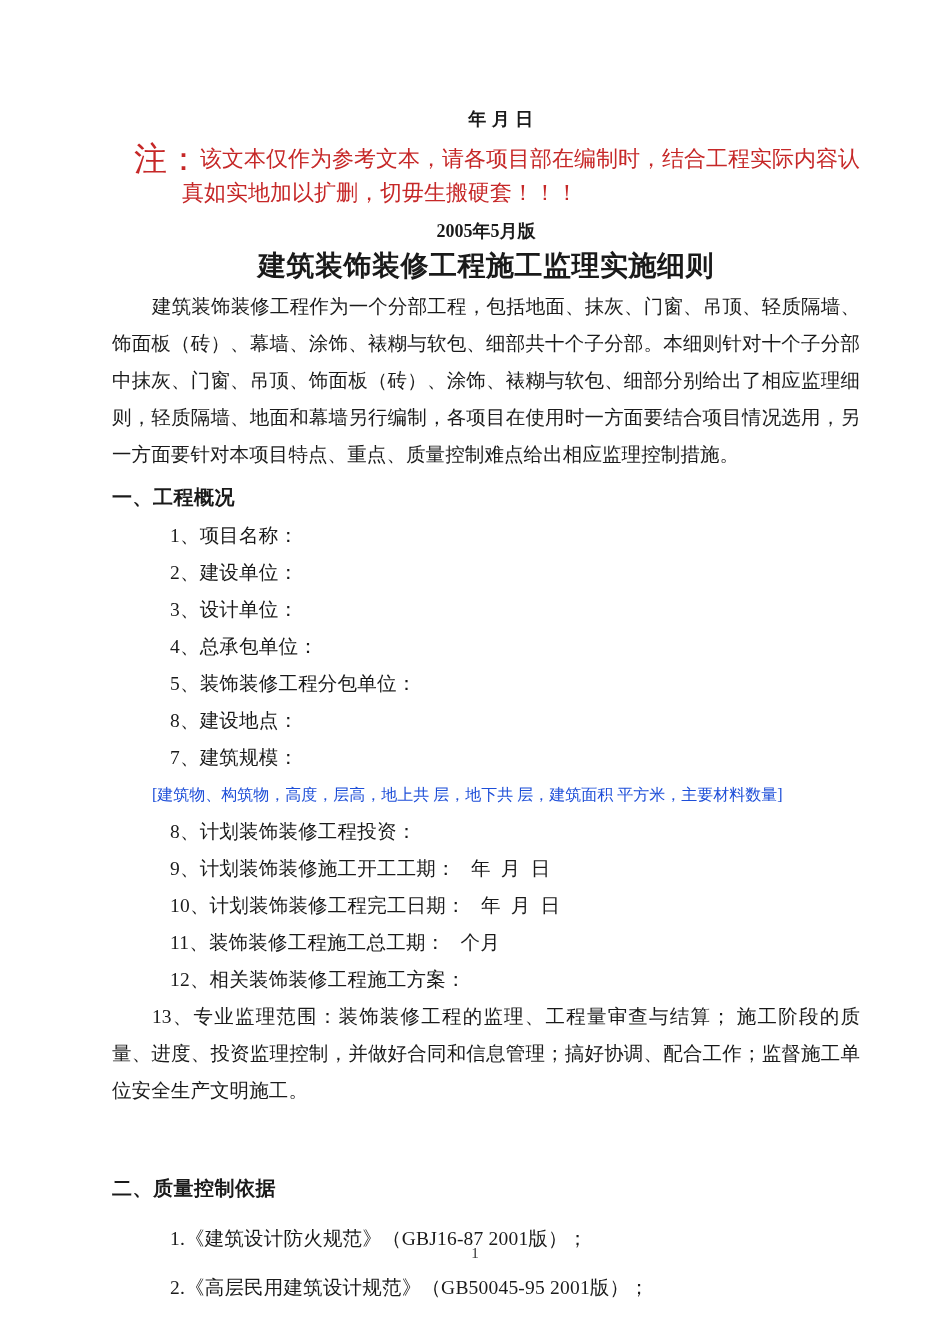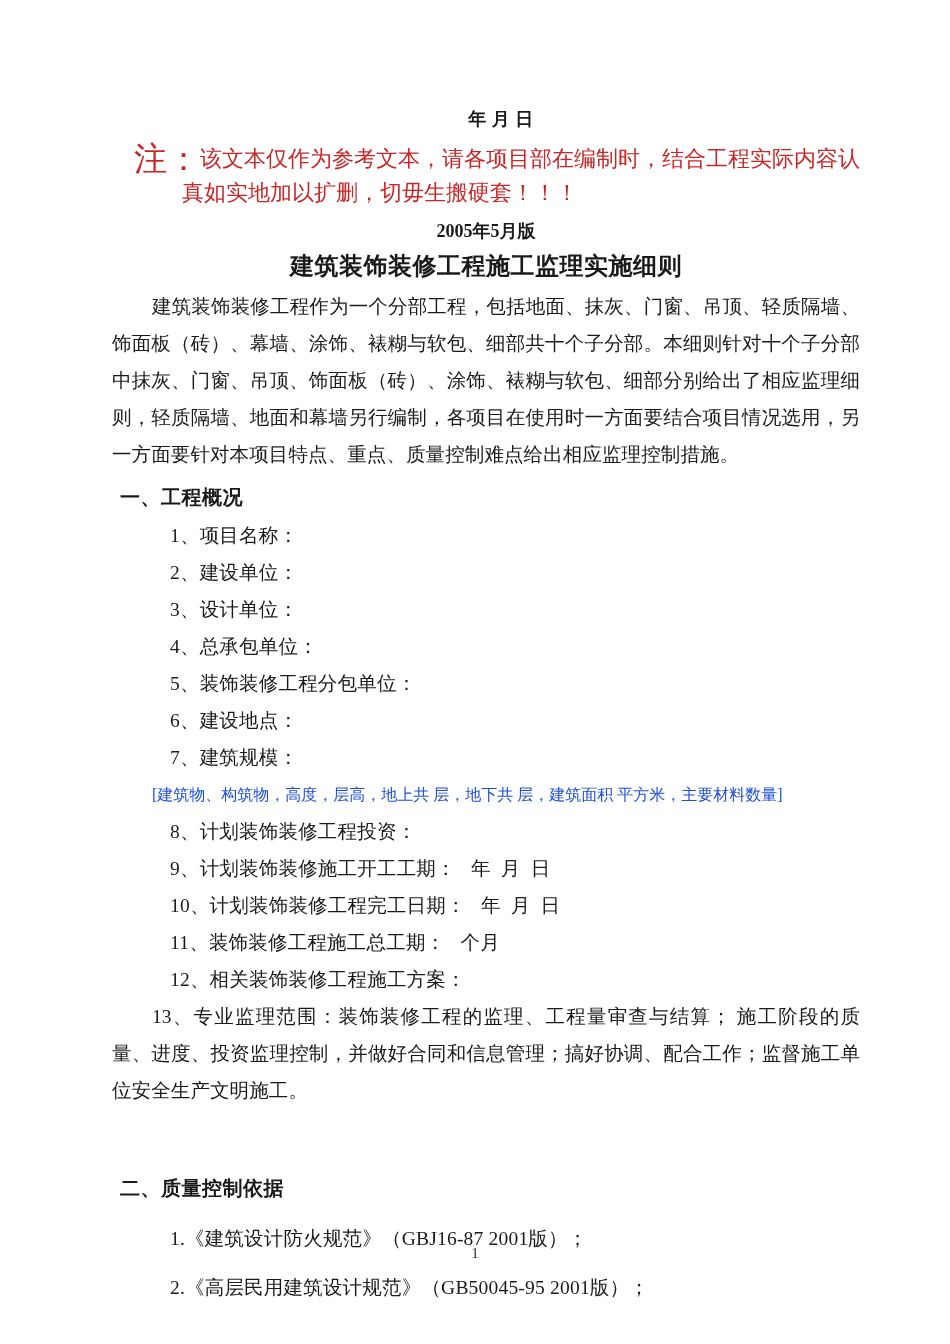--- a/index.html
+++ b/index.html
@@ -72,40 +72,40 @@
     font-size: 18px;
     line-height: 30px;
     font-weight: bold;
     margin: 0 0 2px 0;
   }
 
   
   .doc-title {
     text-align: center;
     font-family: Liberation Serif, serif;
-    font-size: 24px;
+    font-size: 28px;
     font-weight: bold;
     line-height: 36px;
     letter-spacing: 0.5px;
     margin: 0 0 4px 0;
   }
 
   
   .intro-para {
     margin: 0;
     text-indent: 40px;
   }
 
   
   .section-heading {
     font-family: "DejaVu Sans", "Liberation Sans", sans-serif;
     font-size: 20px;
     font-weight: bold;
     line-height: 40px;
-    margin: 4px 0 0 8px;
+    margin: 4px 0 0 0;
     letter-spacing: 0.5px;
   }
 
   
   .list-item {
     margin: 0;
     padding-left: 58px;
     font-size: 19.5px;
     line-height: 37px;
     letter-spacing: 0.2px;
@@ -172,21 +172,21 @@
 
     <p class="body-text intro-para">建筑装饰装修工程作为一个分部工程，包括地面、抹灰、门窗、吊顶、轻质隔墙、饰面板（砖）、幕墙、涂饰、裱糊与软包、细部共十个子分部。本细则针对十个子分部中抹灰、门窗、吊顶、饰面板（砖）、涂饰、裱糊与软包、细部分别给出了相应监理细则，轻质隔墙、地面和幕墙另行编制，各项目在使用时一方面要结合项目情况选用，另一方面要针对本项目特点、重点、质量控制难点给出相应监理控制措施。</p>
 
     <div class="section-heading">一、工程概况</div>
 
     <div class="list-item">1、项目名称：</div>
     <div class="list-item">2、建设单位：</div>
     <div class="list-item">3、设计单位：</div>
     <div class="list-item">4、总承包单位：</div>
     <div class="list-item">5、装饰装修工程分包单位：</div>
-    <div class="list-item">6、建设地点：</div>
+    <div class="list-item">8、建设地点：</div>
     <div class="list-item">7、建筑规模：</div>
 
     <p class="red-note">[建筑物、构筑物，高度，层高，地上共  层，地下共  层，建筑面积  平方米，主要材料数量]</p>
 
     <div class="list-item">8、计划装饰装修工程投资：</div>
     <div class="list-item">9、计划装饰装修施工开工工期：   年  月  日</div>
     <div class="list-item">10、计划装饰装修工程完工日期：   年  月  日</div>
     <div class="list-item">11、装饰装修工程施工总工期：   个月</div>
     <div class="list-item">12、相关装饰装修工程施工方案：</div>
 

